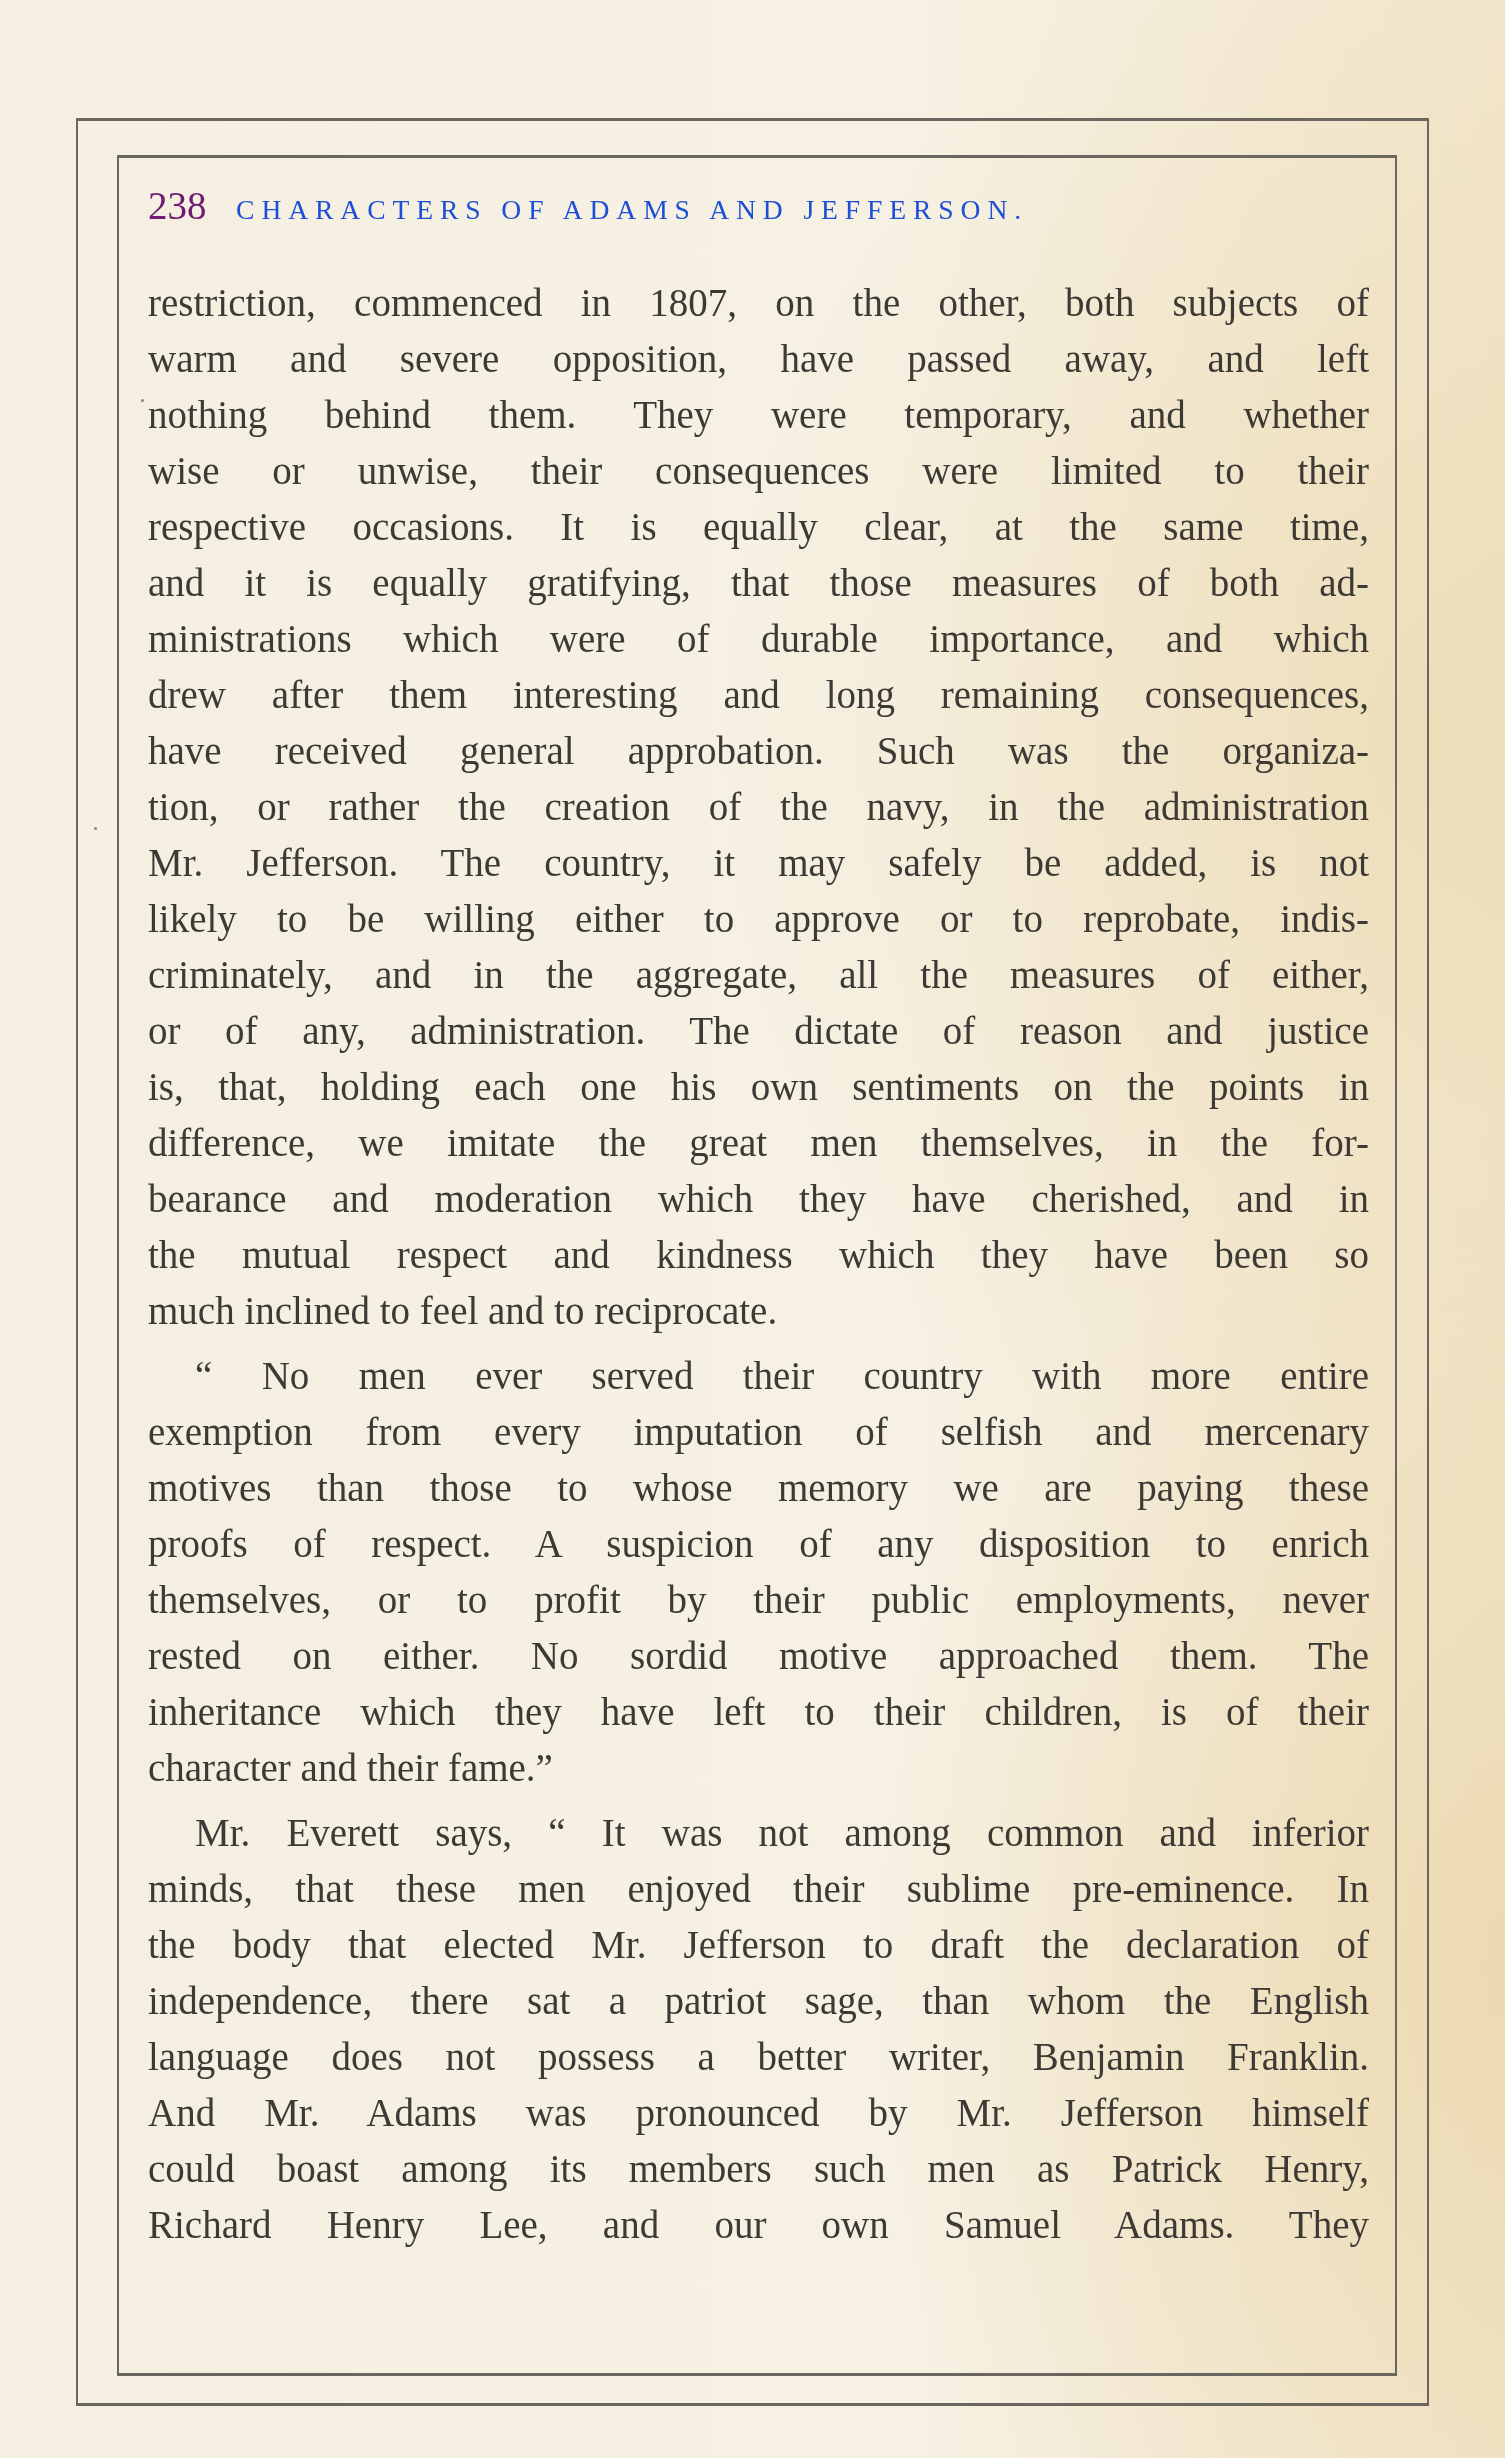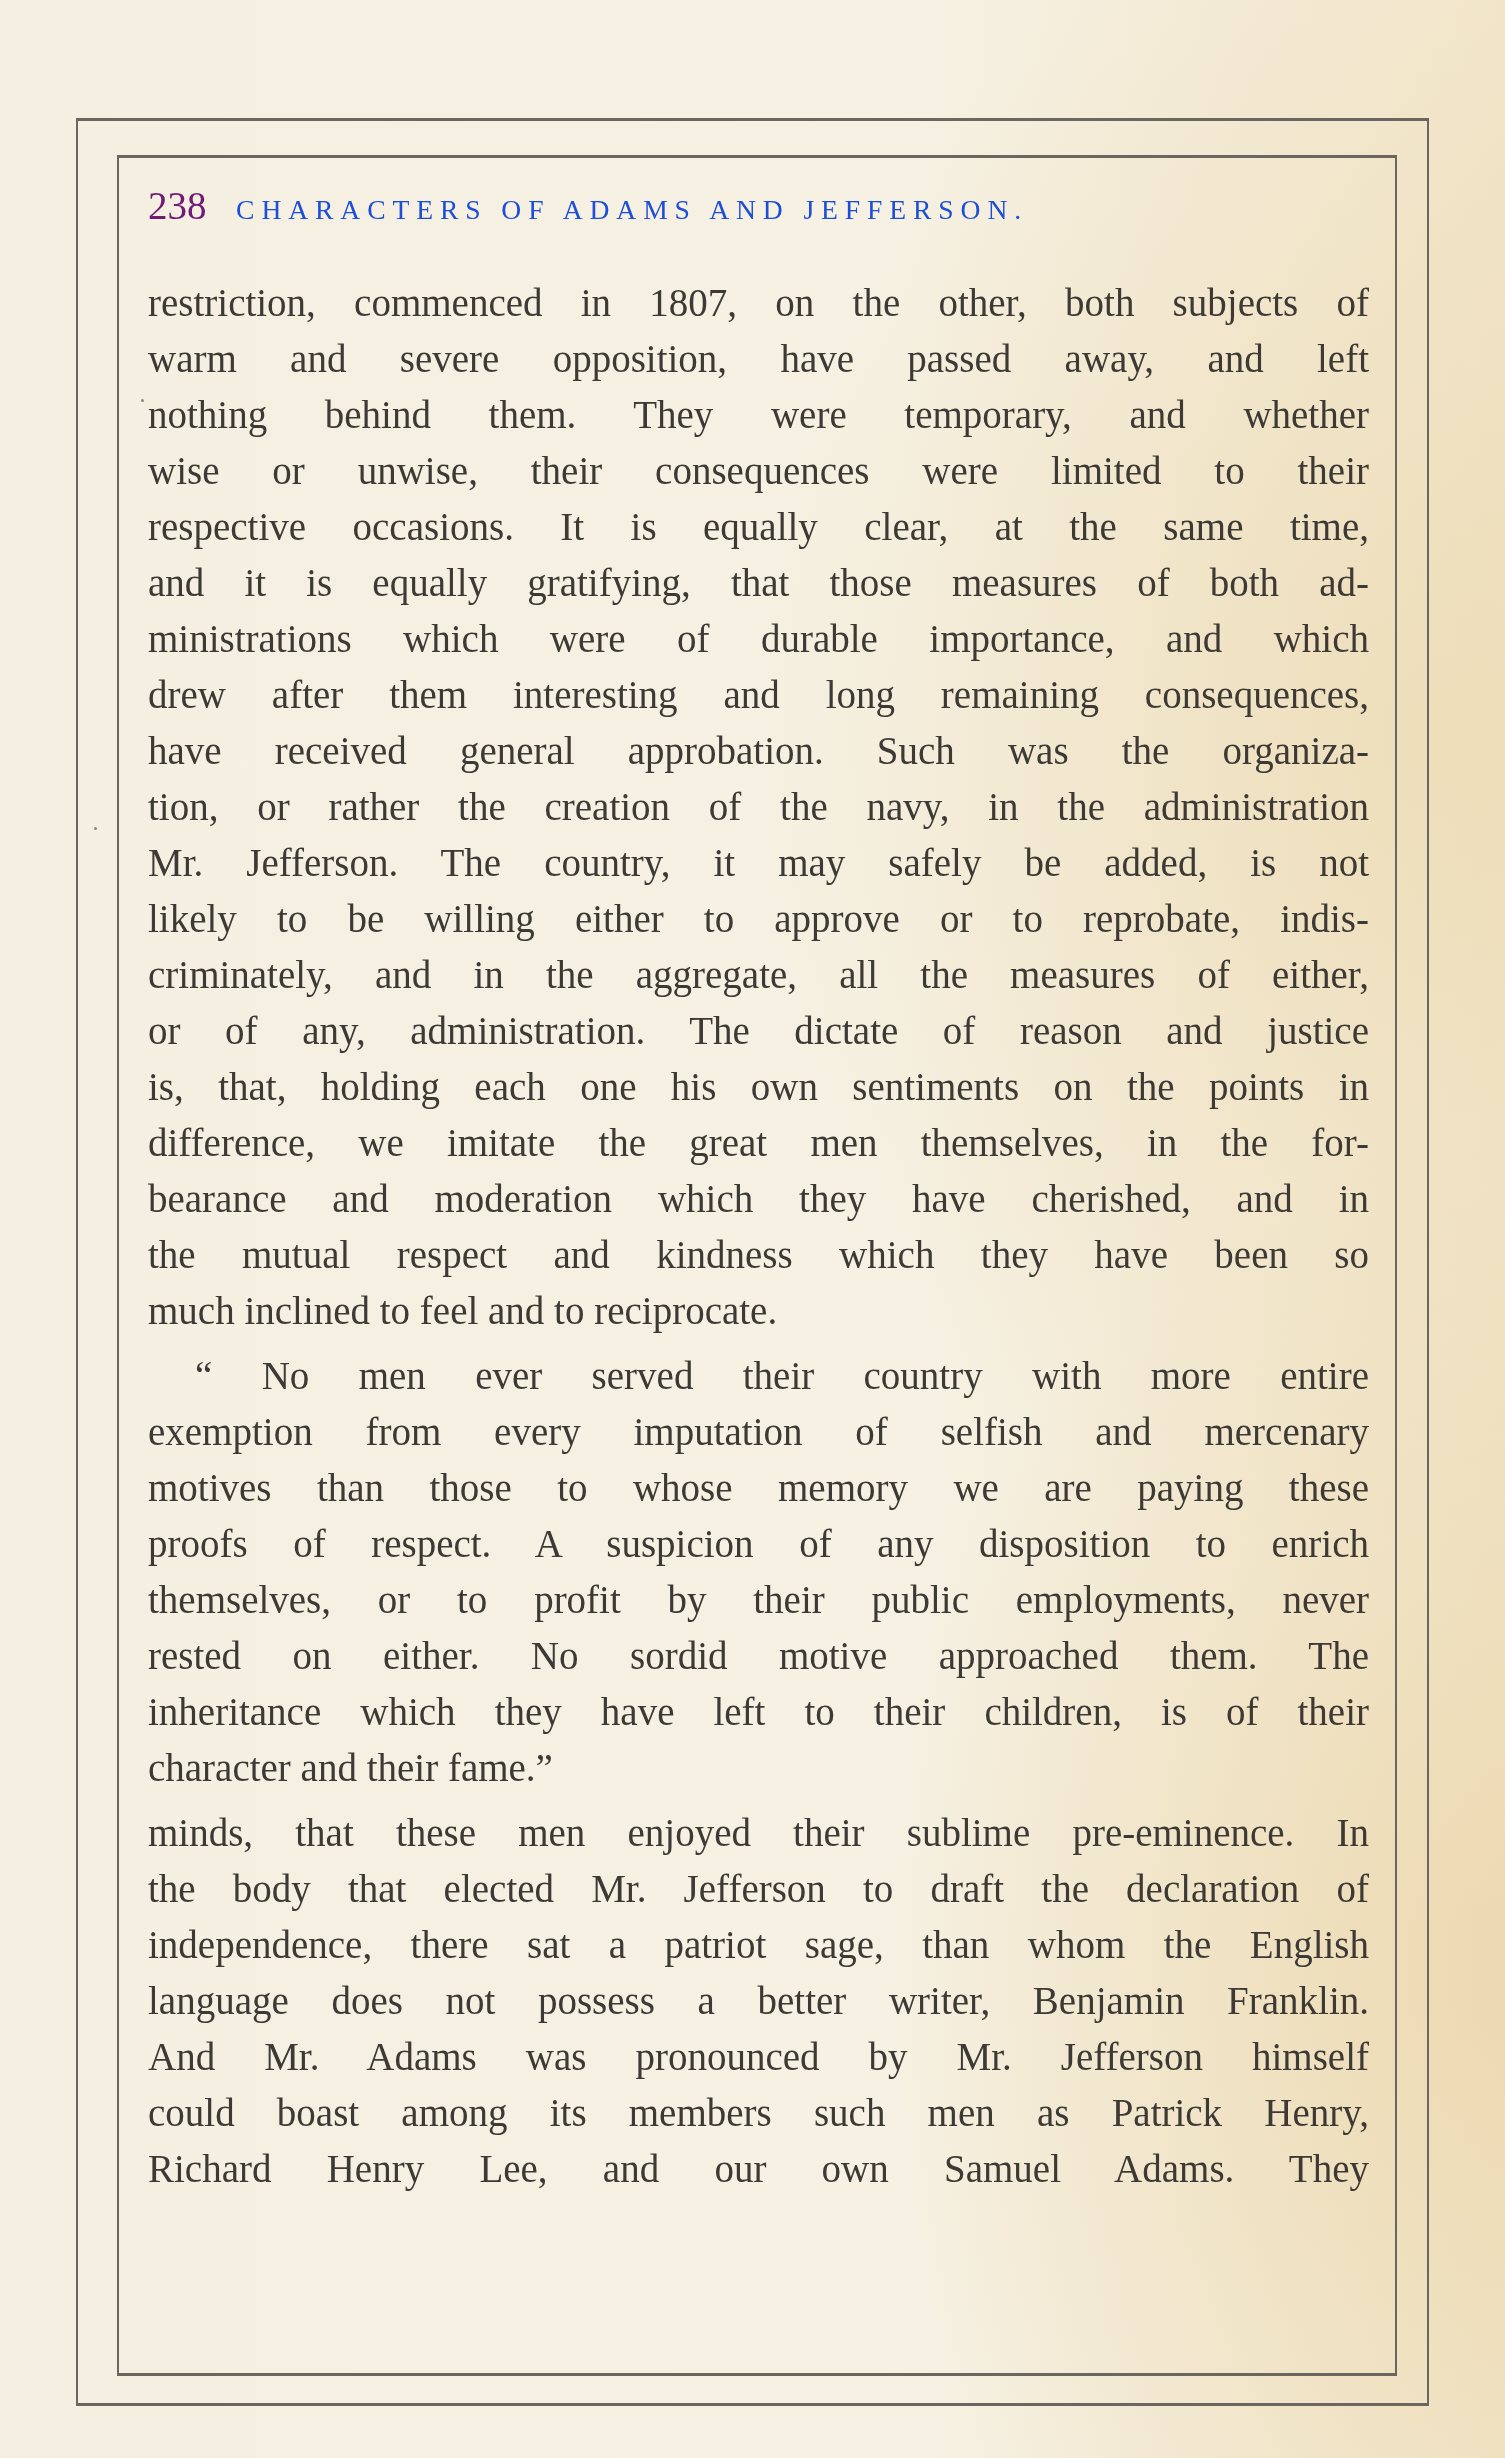--- a/index.html
+++ b/index.html
@@ -133,20 +133,21 @@
     <span class="line indent">“ No men ever served their country with more entire</span>
     <span class="line">exemption from every imputation of selfish and mercenary</span>
     <span class="line">motives than those to whose memory we are paying these</span>
     <span class="line">proofs of respect. A suspicion of any disposition to enrich</span>
     <span class="line">themselves, or to profit by their public employments, never</span>
     <span class="line">rested on either. No sordid motive approached them. The</span>
     <span class="line">inheritance which they have left to their children, is of their</span>
     <span class="line last">character and their fame.”</span>
   </p>
   <p class="para">
+    <span class="line indent">Mr. Everett says, “ It was not among common and inferior</span>
     <span class="line">minds, that these men enjoyed their sublime pre-eminence. In</span>
     <span class="line">the body that elected Mr. Jefferson to draft the declaration of</span>
     <span class="line">independence, there sat a patriot sage, than whom the English</span>
     <span class="line">language does not possess a better writer, Benjamin Franklin.</span>
     <span class="line">And Mr. Adams was pronounced by Mr. Jefferson himself</span>
     <span class="line">could boast among its members such men as Patrick Henry,</span>
     <span class="line">Richard Henry Lee, and our own Samuel Adams. They</span>
   </p>
 </div>
 

